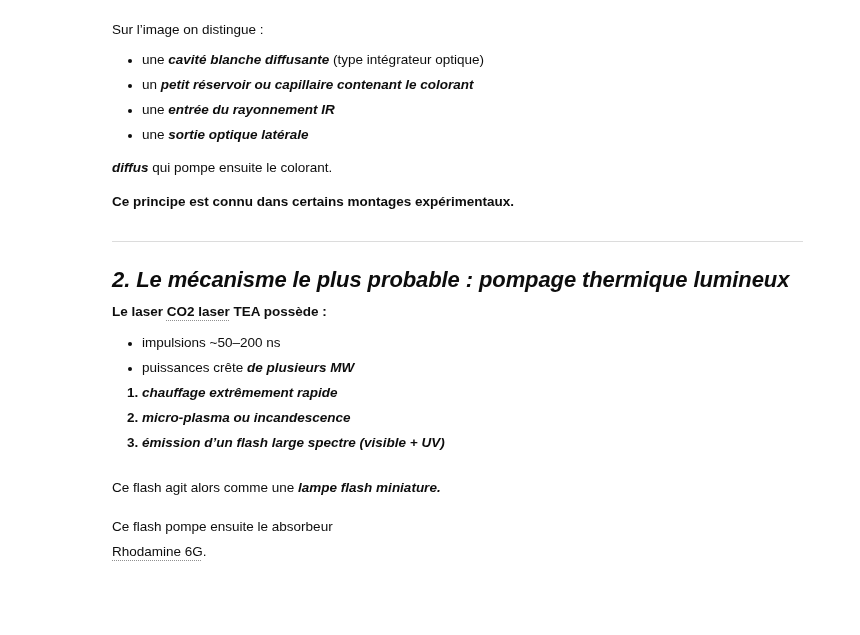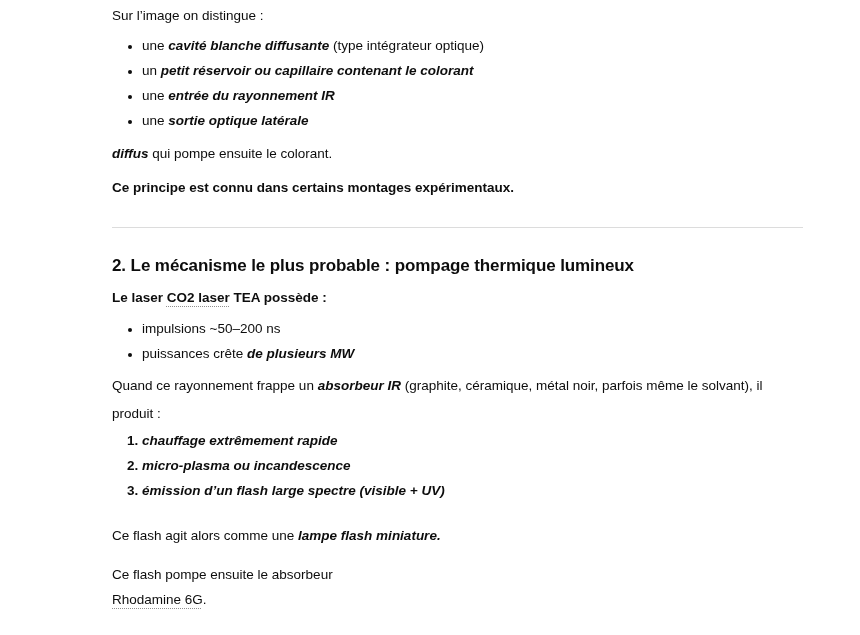--- a/index.html
+++ b/index.html
@@ -9,21 +9,21 @@
     height: 635px;
     overflow: hidden;
     font-family: "Liberation Sans", sans-serif;
     font-size: 13.5px;
     color: var(--text-color, #0d0d0d);
     -webkit-font-smoothing: antialiased;
   }
   .message {
     margin-left: 112px;
     width: 691px;
-    padding-top: 2px;
+    padding-top: 16px;
   }
   .para { line-height: 28px; }
   .line { display: block; white-space: nowrap; }
   strong { font-weight: 700; font-style: italic; }
   sub { font-size: 0.65em; font-weight: inherit; }
 
   ul.bullet-list {
     list-style: disc outside;
     padding-left: 30px;
     margin-top: 3px;
@@ -42,24 +42,25 @@
   .p-cavity { margin-top: 7px; }
   .p-principle { margin-top: 6px; font-weight: bold; }
   .divider {
     border: 0;
     border-top: 1px solid var(--divider-color, #dcdcdc);
     height: 0;
     margin: 25px 0 0 0;
   }
   h2.section-heading {
     margin-top: 24px;
-    font-size: 17px;
+    font-size: 22px;
     font-weight: 700;
     line-height: 28px;
     letter-spacing: -0.1px;
+    font-style: italic;
   }
   .p-laser { margin-top: 4px; font-weight: bold; }
   ul.specs-list { margin-top: 4px; }
   .p-absorber { margin-top: 6px; }
   .p-flash { margin-top: 19px; }
   .p-pump { margin-top: 12px; line-height: 25px; }
 
   .entity-link {
     color: inherit;
     text-decoration: underline dotted;
@@ -107,24 +108,20 @@
 
   <ul class="bullet-list specs-list">
     <li>
       <span>impulsions ~50–200 ns</span><strong></strong>
     </li>
     <li>
       <span>puissances crête </span><strong>de plusieurs MW</strong>
     </li>
   </ul>
 
-  <p class="para p-absorber">
-    <span class="line"><span>Quand ce rayonnement frappe un </span><strong>absorbeur IR</strong><span> (graphite, céramique, métal noir, parfois même le solvant), il</span></span>
-    <span class="line"><span>produit :</span></span>
-  </p>
 
   <ol class="num-list">
     <li><strong>chauffage extrêmement rapide</strong></li>
     <li><strong>micro-plasma ou incandescence</strong></li>
     <li><strong>émission d’un flash large spectre (visible + UV)</strong></li>
   </ol>
 
   <p class="para p-flash">
     <span>Ce flash agit alors comme une </span><strong>lampe flash miniature.</strong>
   </p>

